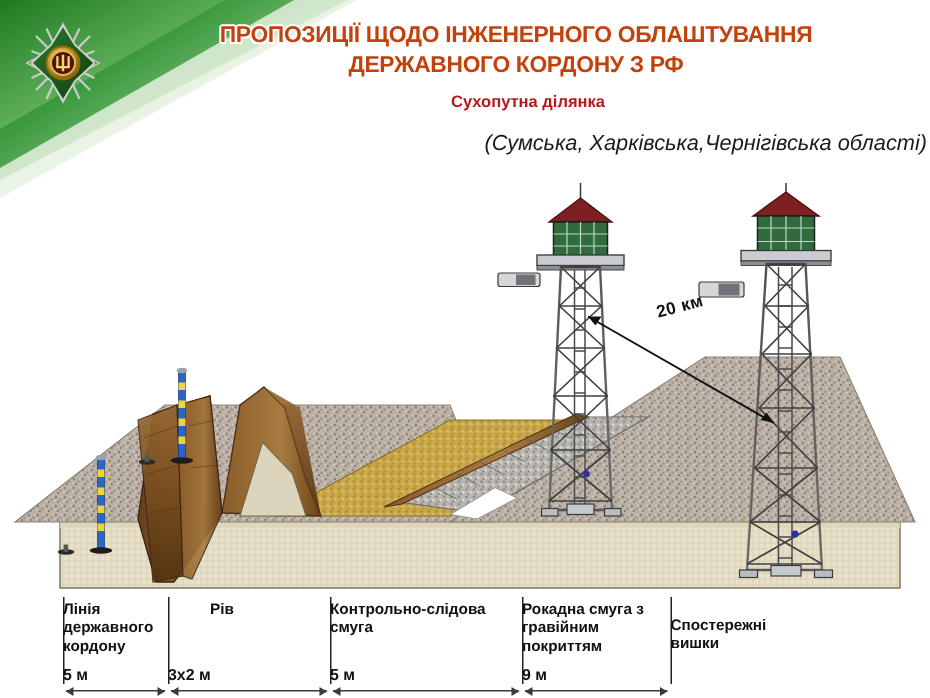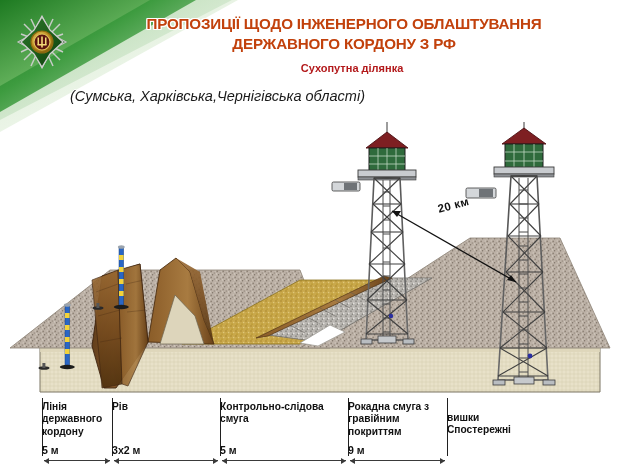--- a/index.html
+++ b/index.html
@@ -24,21 +24,21 @@
     text-shadow:
       -1.1px 0 #ffffff, 1.1px 0 #ffffff, 0 -1.1px #ffffff, 0 1.1px #ffffff,
       -1px -1px #ffffff, 1px -1px #ffffff, -1px 1px #ffffff, 1px 1px #ffffff;
   }
   .title-sub{
     position:absolute;left:78px;top:62px;width:548px;text-align:center;
     color:#b3191b;font-weight:bold;font-size:11px;
     text-shadow:-0.9px 0 #fff,0.9px 0 #fff,0 -0.9px #fff,0 0.9px #fff;
   }
   .title-regions{
-    position:absolute;left:70px;top:88px;width:548px;text-align:left;
+    position:absolute;left:70px;top:88px;width:548px;text-align:right;
     color:#1a1a1a;font-style:italic;font-size:14.5px;font-weight:500;
     text-shadow:-0.8px 0 #fff,0.8px 0 #fff,0 -0.8px #fff,0 0.8px #fff;
   }
 
   
   .scene{position:absolute;left:0;top:120px;width:620px;height:275px;}
   .scene svg{display:block;}
 
   .dist-label{
     position:absolute;left:438px;top:203px;
@@ -430,41 +430,41 @@
     <div class="vrule" style="left:348px;"></div>
     <div class="vrule" style="left:447px;"></div>
 
     <div class="legend-cell" style="left:42px;width:70px;">
       <span class="lbl">Лінія</span>
       <span class="lbl">державного</span>
       <span class="lbl">кордону</span>
       <span class="dim">5 м</span>
     </div>
 
-    <div class="legend-cell" style="left:112px;width:108px;">
+    <div class="legend-cell" style="left:112px;width:108px;padding-left:28px;">
       <span class="lbl">Рів</span>
       <span class="dim">3х2 м</span>
     </div>
 
     <div class="legend-cell" style="left:220px;width:128px;">
       <span class="lbl">Контрольно-слідова</span>
       <span class="lbl">смуга</span>
       <span class="dim">5 м</span>
     </div>
 
     <div class="legend-cell" style="left:348px;width:99px;">
       <span class="lbl">Рокадна смуга з</span>
       <span class="lbl">гравійним</span>
       <span class="lbl">покриттям</span>
       <span class="dim">9 м</span>
     </div>
 
     <div class="legend-cell" style="left:447px;width:150px;padding-top:14px;">
+      <span class="lbl">Спостережні</span>
       <span class="lbl">вишки</span>
-      <span class="lbl">Спостережні</span>
     </div>
 
     <div class="dimline" style="left:44px;width:66px;"></div>
     <div class="dimline" style="left:114px;width:104px;"></div>
     <div class="dimline" style="left:222px;width:124px;"></div>
     <div class="dimline" style="left:350px;width:95px;"></div>
   </div>
 
 </div>
 

